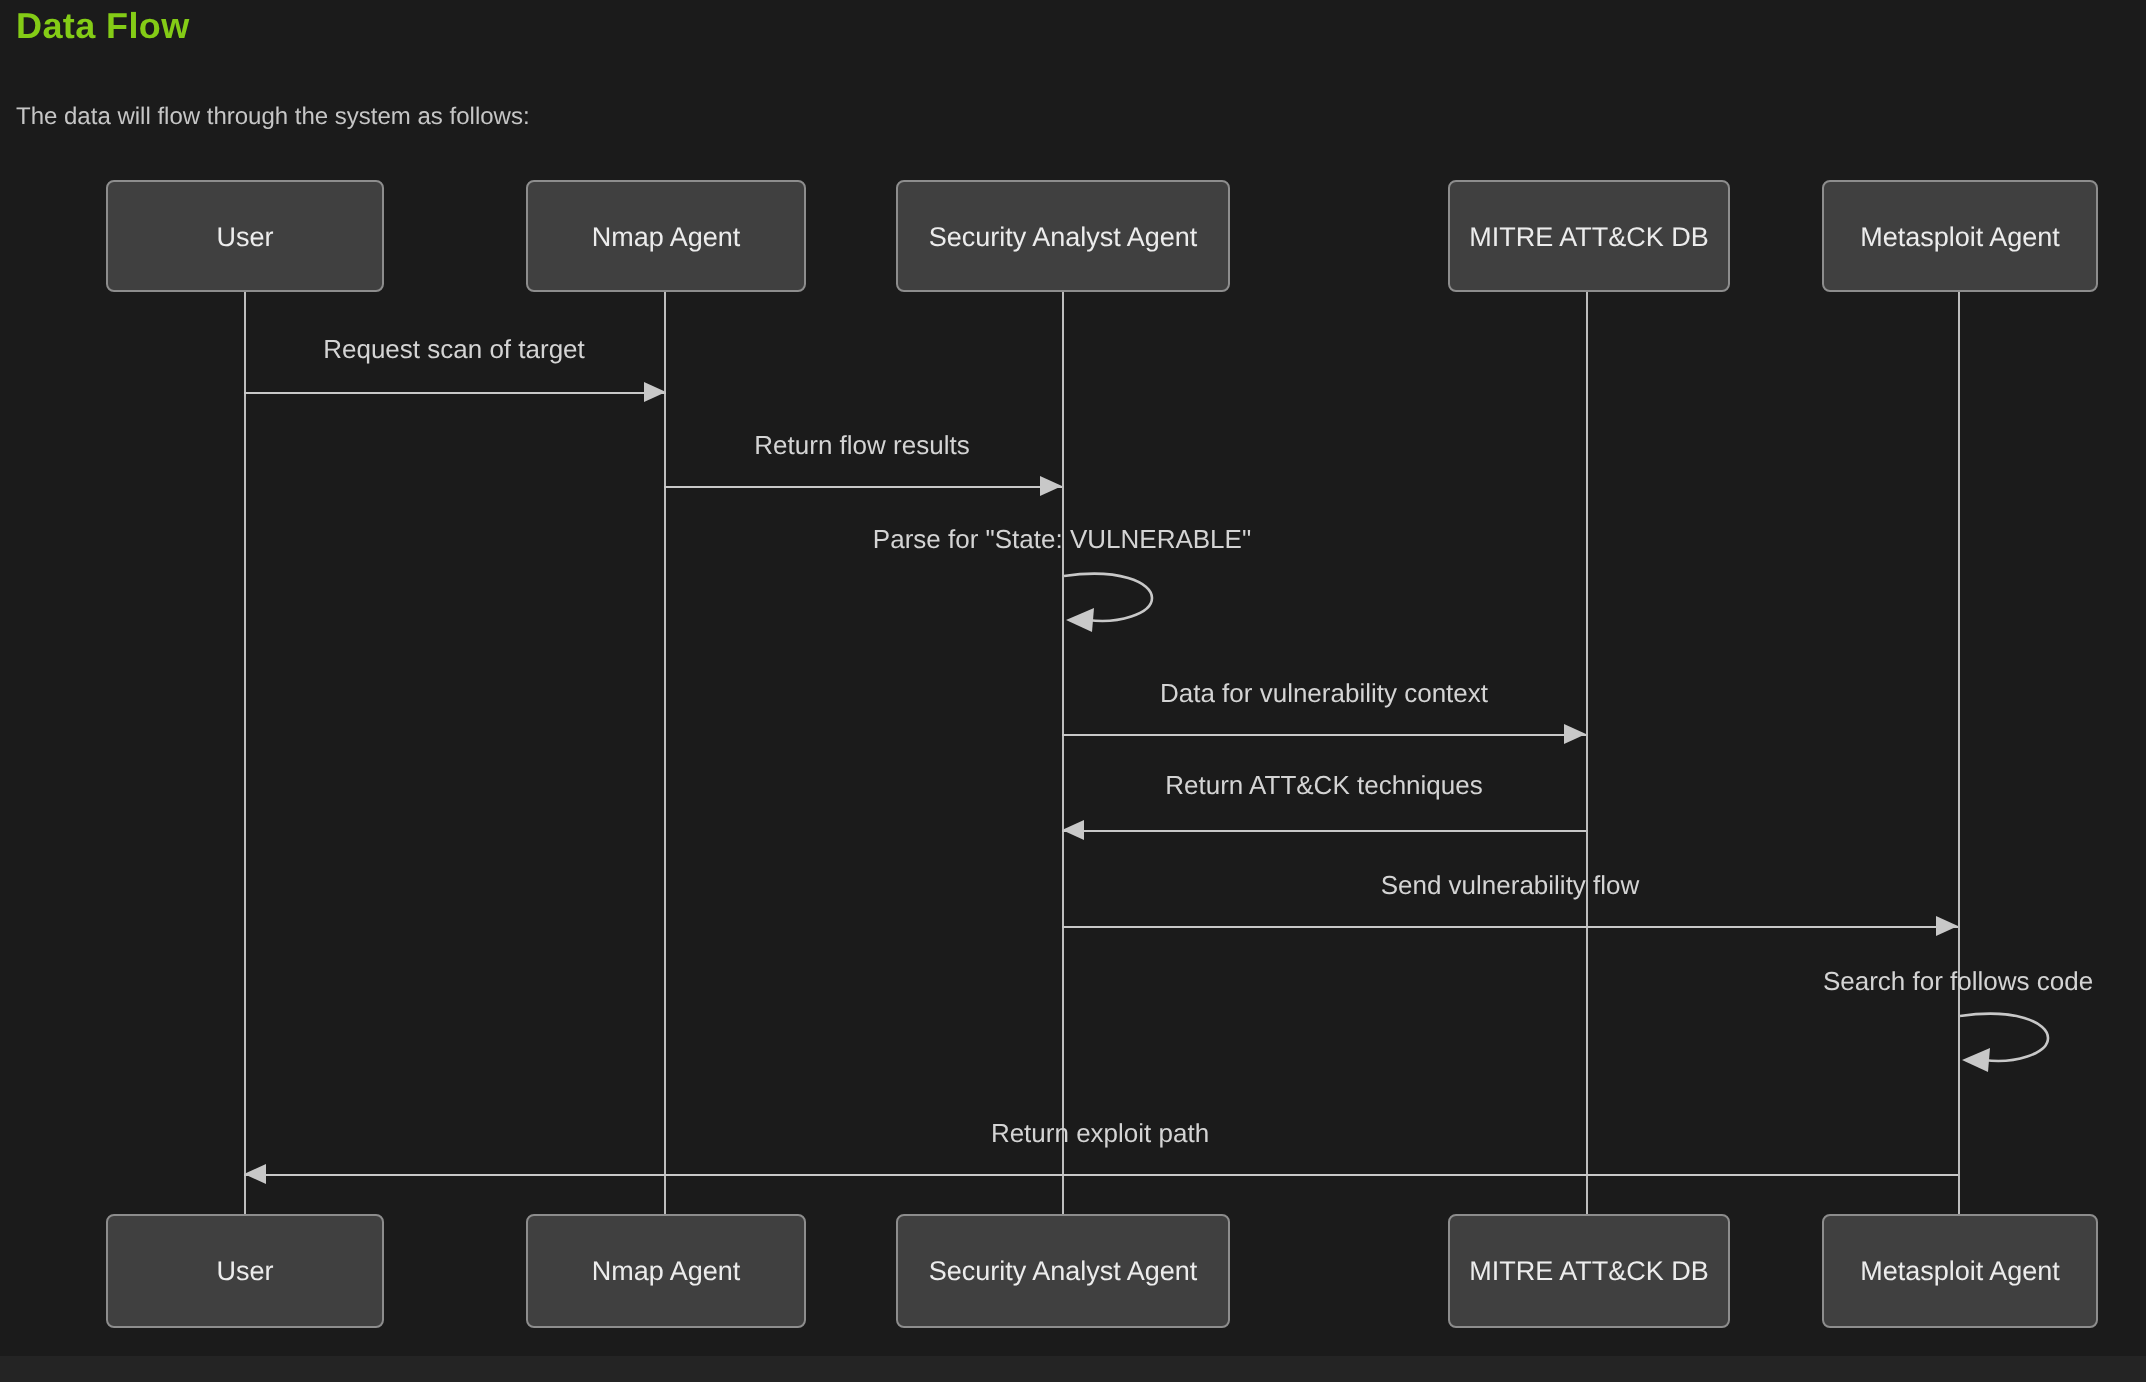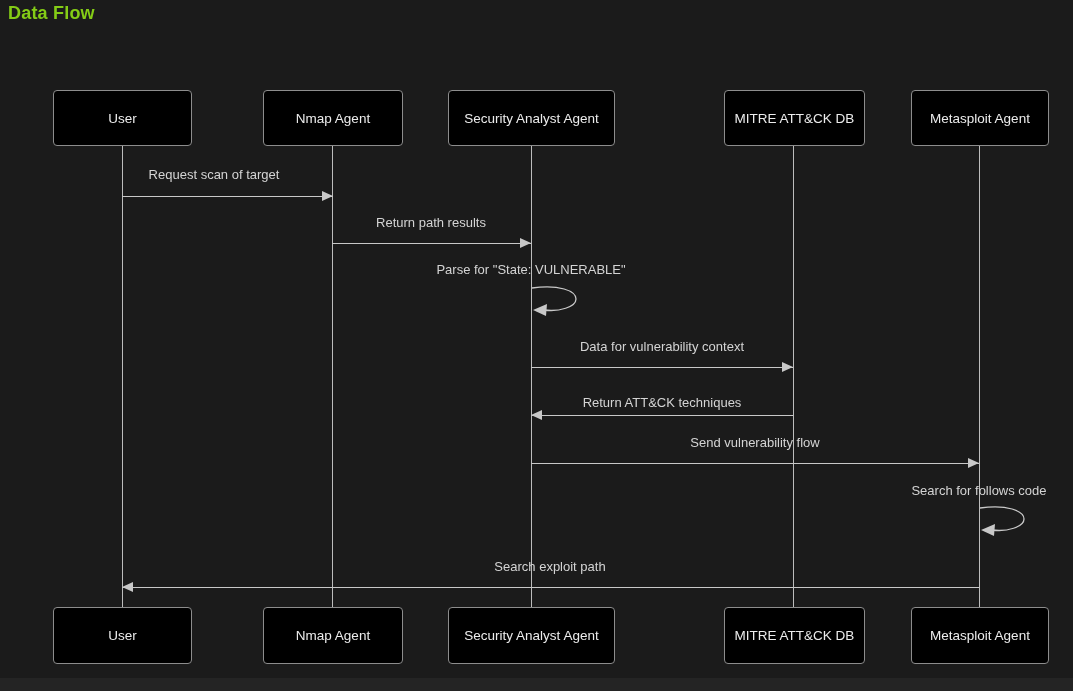--- a/index.html
+++ b/index.html
@@ -19,21 +19,21 @@
     position: absolute; left: 8px; top: 51px;
     font-size: 12px; color: #c6c6c6;
   }
   .diagram { position: absolute; inset: 0; }
   .lifeline {
     position: absolute; width: 1px; top: 146px; height: 461px;
     background: #bdbdbd;
   }
   .actor-box {
     position: absolute; height: 56px;
-    background: #000000;
+    background: #404040;
     border: 1px solid #8d8d8d;
     border-radius: 4px;
     display: flex; align-items: center; justify-content: center;
     box-sizing: border-box;
   }
   .actor-box span {
     color: #ececec; font-size: 13.5px; white-space: nowrap;
   }
   .msg-label {
     position: absolute; transform: translateX(-50%);
@@ -56,20 +56,21 @@
     position: absolute; left: 0; bottom: 0; width: 1073px; height: 13px;
     background: #242424;
   }
 </style>
 </head>
 <body>
 
 <div class="page">
 
   <div class="page-title">Data Flow</div>
+  <div class="page-subtitle">The data will flow through the system as follows:</div>
 
   <div class="diagram">
 
     <div class="lifeline" style="left:122px"></div>
     <div class="lifeline" style="left:332px"></div>
     <div class="lifeline" style="left:531px"></div>
     <div class="lifeline" style="left:793px"></div>
     <div class="lifeline" style="left:979px"></div>
 
     <div class="actor-box" style="left:53px; top:90px; width:139px">
@@ -81,53 +82,53 @@
     <div class="actor-box" style="left:448px; top:90px; width:167px">
       <span>Security Analyst Agent</span>
     </div>
     <div class="actor-box" style="left:724px; top:90px; width:141px">
       <span>MITRE ATT&amp;CK DB</span>
     </div>
     <div class="actor-box" style="left:911px; top:90px; width:138px">
       <span>Metasploit Agent</span>
     </div>
 
-    <div class="msg-label" style="left:214px; top:167px">Request scan of target</div>
+    <div class="msg-label" style="left:227px; top:167px">Request scan of target</div>
     <div class="msg-line" style="left:122px; top:196px; width:211px"></div>
     <div class="arrow-right" style="left:322px; top:191px"></div>
 
-    <div class="msg-label" style="left:431px; top:215px">Return path results</div>
+    <div class="msg-label" style="left:431px; top:215px">Return flow results</div>
     <div class="msg-line" style="left:332px; top:243px; width:199px"></div>
     <div class="arrow-right" style="left:520px; top:238px"></div>
 
     <div class="msg-label" style="left:531px; top:262px">Parse for "State: VULNERABLE"</div>
     <svg class="self-loop" style="left:531px; top:285px" width="48" height="32" viewBox="0 0 48 32">
       <path d="M1 3 C 28 -1, 45 6, 45 14 C 45 22, 28 27, 13 25" fill="none" stroke="#c8c8c8" stroke-width="1.3"></path>
       <polygon points="2,25 16,19 15,31" fill="#c8c8c8"></polygon>
     </svg>
 
     <div class="msg-label" style="left:662px; top:339px">Data for vulnerability context</div>
     <div class="msg-line" style="left:531px; top:367px; width:262px"></div>
     <div class="arrow-right" style="left:782px; top:362px"></div>
 
-    <div class="msg-label" style="left:662px; top:395px">Return ATT&amp;CK techniques</div>
+    <div class="msg-label" style="left:662px; top:385px">Return ATT&amp;CK techniques</div>
     <div class="msg-line" style="left:531px; top:415px; width:262px"></div>
     <div class="arrow-left" style="left:531px; top:410px"></div>
 
     <div class="msg-label" style="left:755px; top:435px">Send vulnerability flow</div>
     <div class="msg-line" style="left:531px; top:463px; width:448px"></div>
     <div class="arrow-right" style="left:968px; top:458px"></div>
 
     <div class="msg-label" style="left:979px; top:483px">Search for follows code</div>
     <svg class="self-loop" style="left:979px; top:505px" width="48" height="32" viewBox="0 0 48 32">
       <path d="M1 3 C 28 -1, 45 6, 45 14 C 45 22, 28 27, 13 25" fill="none" stroke="#c8c8c8" stroke-width="1.3"></path>
       <polygon points="2,25 16,19 15,31" fill="#c8c8c8"></polygon>
     </svg>
 
-    <div class="msg-label" style="left:550px; top:559px">Search exploit path</div>
+    <div class="msg-label" style="left:550px; top:559px">Return exploit path</div>
     <div class="msg-line" style="left:122px; top:587px; width:857px"></div>
     <div class="arrow-left" style="left:122px; top:582px"></div>
 
     <div class="actor-box" style="left:53px; top:607px; width:139px; height:57px">
       <span>User</span>
     </div>
     <div class="actor-box" style="left:263px; top:607px; width:140px; height:57px">
       <span>Nmap Agent</span>
     </div>
     <div class="actor-box" style="left:448px; top:607px; width:167px; height:57px">

